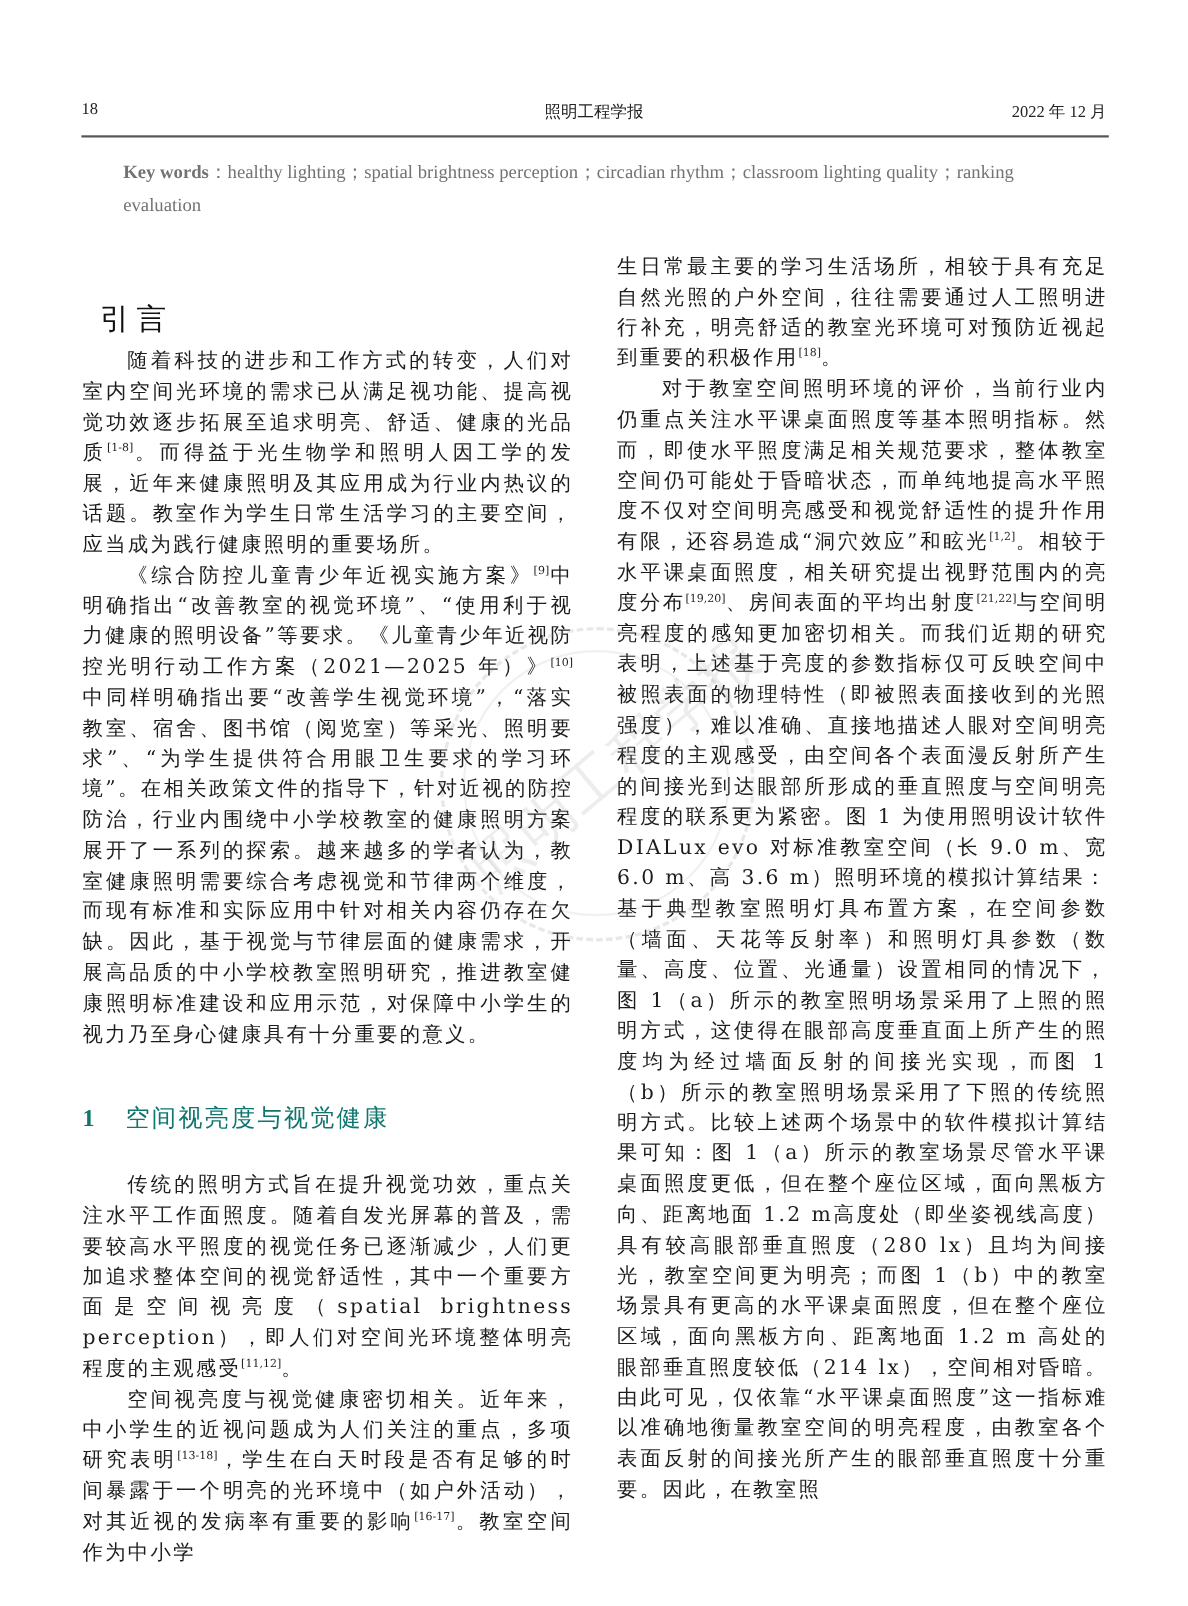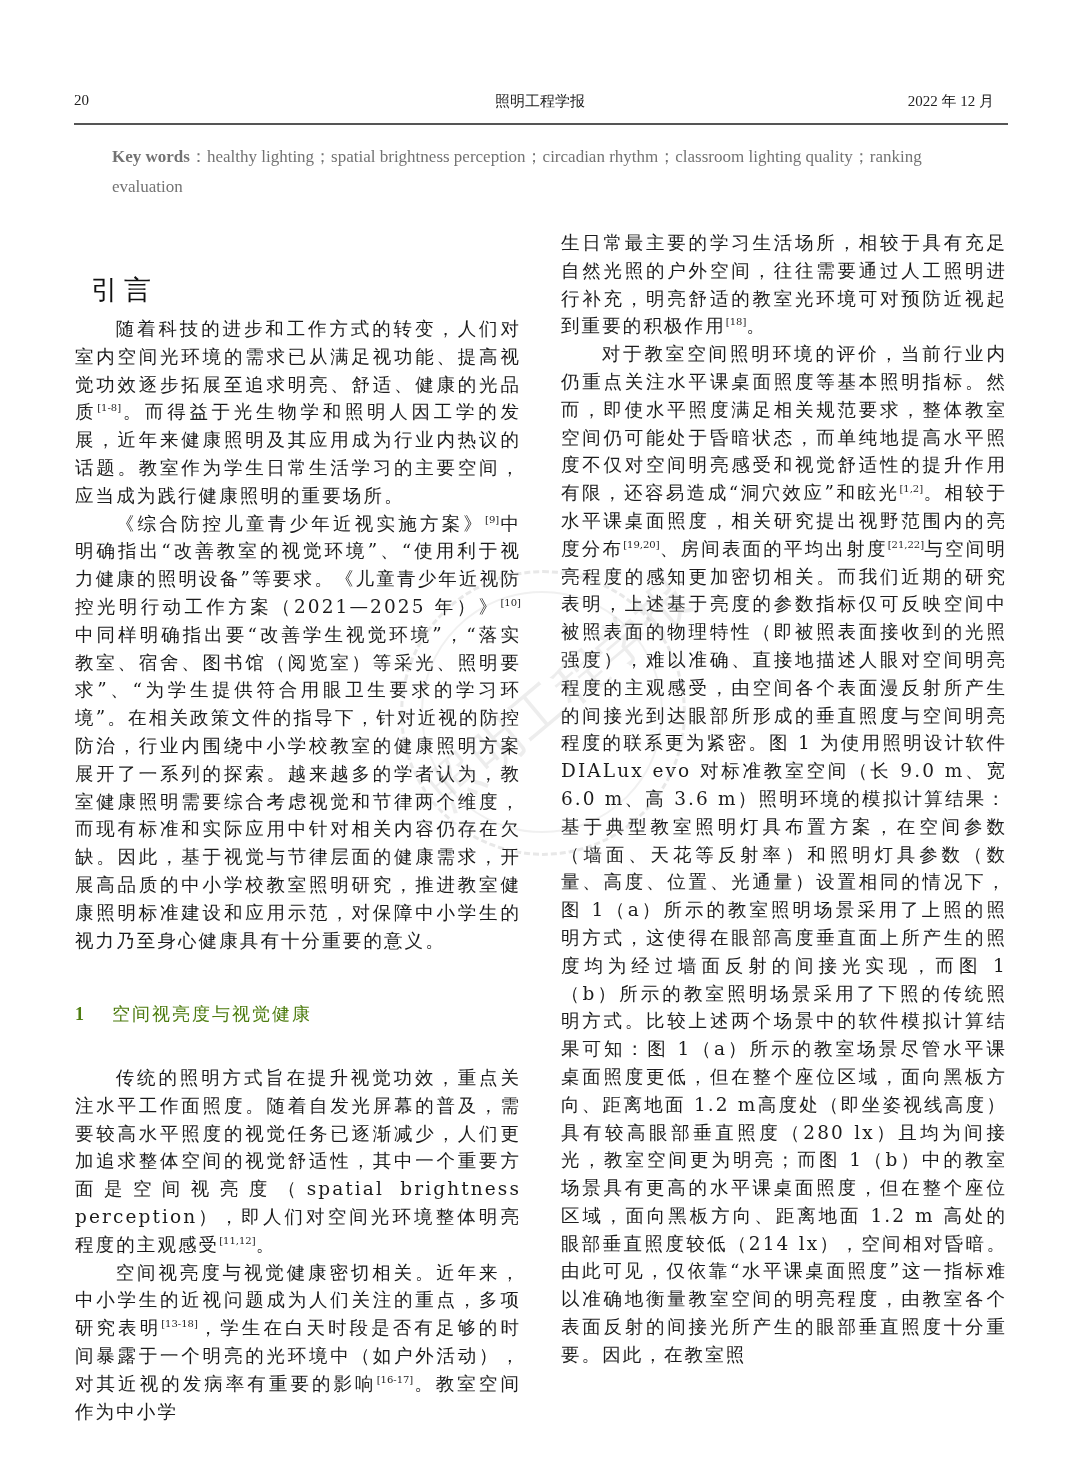--- a/index.html
+++ b/index.html
@@ -2,50 +2,50 @@
 <html><head>
 <meta charset="utf-8">
 <style>
   html, body { margin: 0; padding: 0; background: #ffffff; }
   body { width: 1080px; height: 1460px; position: relative; overflow: hidden;
          font-family: "DejaVu Serif", "Liberation Serif", serif; color: #1c1c1c; }
   .page-header { position: absolute; left: 74px; top: 92px; width: 932px; height: 24px;
                  font-family: "Liberation Serif", "DejaVu Serif", serif; font-size: 15px; color: #222; }
   .page-header .pnum { position: absolute; left: 0; top: 0; }
   .page-header .jtitle { position: absolute; left: 0; width: 100%; text-align: center; top: 0; }
-  .page-header .date { position: absolute; right: 12px; top: 0; }
+  .page-header .date { position: absolute; right: 0; top: 0; }
   .header-rule { position: absolute; left: 74px; top: 123px; width: 934px; height: 1.5px; background: #555; }
   .keywords { position: absolute; left: 112px; top: 142px; width: 880px;
               font-family: "Liberation Serif", "DejaVu Serif", serif; font-size: 17px; line-height: 30px; color: #737373; }
   .keywords .kw-label { font-weight: bold; }
   .col { position: absolute; top: 0; width: 446px; }
   .col-left { left: 75px; }
   .col-right { left: 561px; }
   .para { font-size: 18.5px; line-height: 27.8px; text-align: justify; text-align-last: left;
           letter-spacing: 2.1px; margin: 0; }
   .para.indent { text-indent: 2.2em; }
   sup.cite { font-size: 10px; vertical-align: 7px; letter-spacing: 0; line-height: 0; margin-top: 25px; }
   .h-intro { position: absolute; left: 75px; top: 256px; font-family: "DejaVu Sans", sans-serif;
              font-size: 27px; letter-spacing: 6px; margin: 16px; font-weight: normal; color: #111; }
   .h-sec { position: absolute; left: 75px; top: 1002px; font-family: "DejaVu Sans", sans-serif;
-           font-size: 18px; margin: 0; font-weight: normal; color: #4d7c0f; letter-spacing: 2px; }
+           font-size: 22px; margin: 0; font-weight: normal; color: #0f766e; letter-spacing: 2px; }
   .h-sec .num { font-family: "Liberation Serif", serif; font-weight: bold; margin-right: 26px; }
   .watermark { position: absolute; left: 400px; top: 570px; width: 280px; height: 280px;
                border-radius: 50%; border: 3px dashed rgba(150,150,150,0.22); pointer-events: none; }
   .watermark .inner { position: absolute; left: 18px; top: 18px; width: 238px; height: 238px;
                       border-radius: 50%; border: 2px solid rgba(150,150,150,0.14); }
   .watermark .wm-text { position: absolute; left: 0; top: 100px; width: 280px; text-align: center;
                         font-family: "DejaVu Sans", sans-serif; font-size: 52px; color: rgba(140,140,140,0.16);
                         transform: rotate(-40deg); letter-spacing: 2px; white-space: nowrap; }
 </style>
 </head>
 <body>
 
 <div class="page-header">
-  <span class="pnum">20</span>
+  <span class="pnum">18</span>
   <span class="jtitle">照明工程学报</span>
   <span class="date">2022 年 12 月</span>
 </div>
 <div class="header-rule"></div>
 
 <div class="keywords">
   <span class="kw-label">Key words</span><span>：</span><span>healthy lighting；spatial brightness perception；circadian rhythm；classroom lighting quality；ranking evaluation</span>
 </div>
 
 <h2 class="h-intro">引言</h2>

